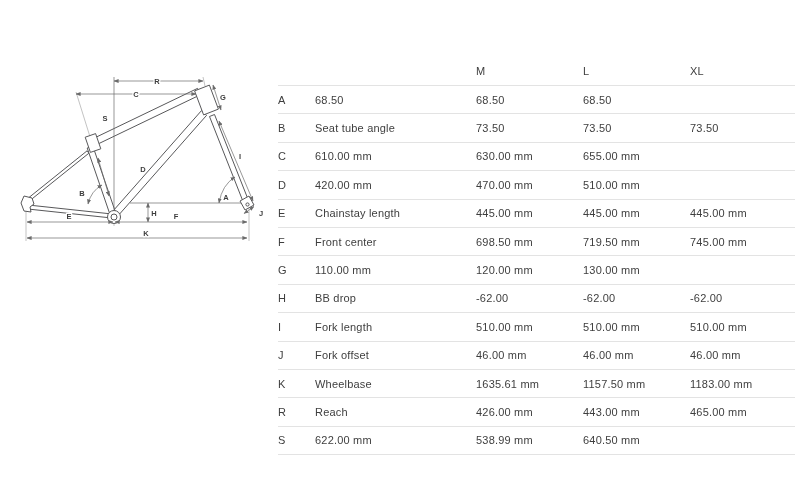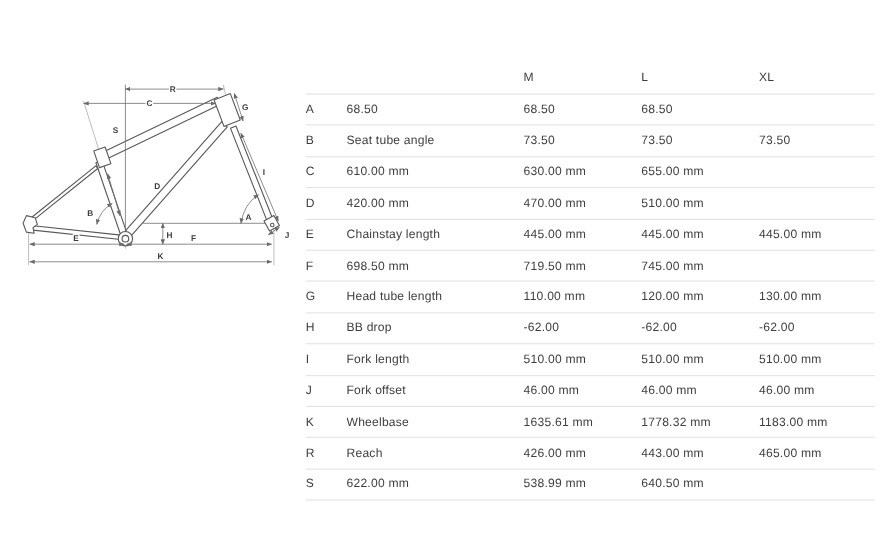--- a/index.html
+++ b/index.html
@@ -133,27 +133,27 @@
   </div>
         <div class="t-row">
     <div class="cell">E</div>
     <div class="cell">Chainstay length</div>
     <div class="cell">445.00 mm</div>
     <div class="cell">445.00 mm</div>
     <div class="cell">445.00 mm</div>
   </div>
         <div class="t-row">
     <div class="cell">F</div>
+    <div class="cell">Front center</div>
     <div class="cell">698.50 mm</div>
     <div class="cell">719.50 mm</div>
     <div class="cell">745.00 mm</div>
   </div>
         <div class="t-row">
     <div class="cell">G</div>
-    <div class="cell">Head tube length</div>
     <div class="cell">110.00 mm</div>
     <div class="cell">120.00 mm</div>
     <div class="cell">130.00 mm</div>
   </div>
         <div class="t-row">
     <div class="cell">H</div>
     <div class="cell">BB drop</div>
     <div class="cell">-62.00</div>
     <div class="cell">-62.00</div>
     <div class="cell">-62.00</div>
@@ -169,21 +169,21 @@
     <div class="cell">J</div>
     <div class="cell">Fork offset</div>
     <div class="cell">46.00 mm</div>
     <div class="cell">46.00 mm</div>
     <div class="cell">46.00 mm</div>
   </div>
         <div class="t-row">
     <div class="cell">K</div>
     <div class="cell">Wheelbase</div>
     <div class="cell">1635.61 mm</div>
-    <div class="cell">1778.32 mm</div>
+    <div class="cell">1157.50 mm</div>
     <div class="cell">1183.00 mm</div>
   </div>
         <div class="t-row">
     <div class="cell">R</div>
     <div class="cell">Reach</div>
     <div class="cell">426.00 mm</div>
     <div class="cell">443.00 mm</div>
     <div class="cell">465.00 mm</div>
   </div>
         <div class="t-row">

